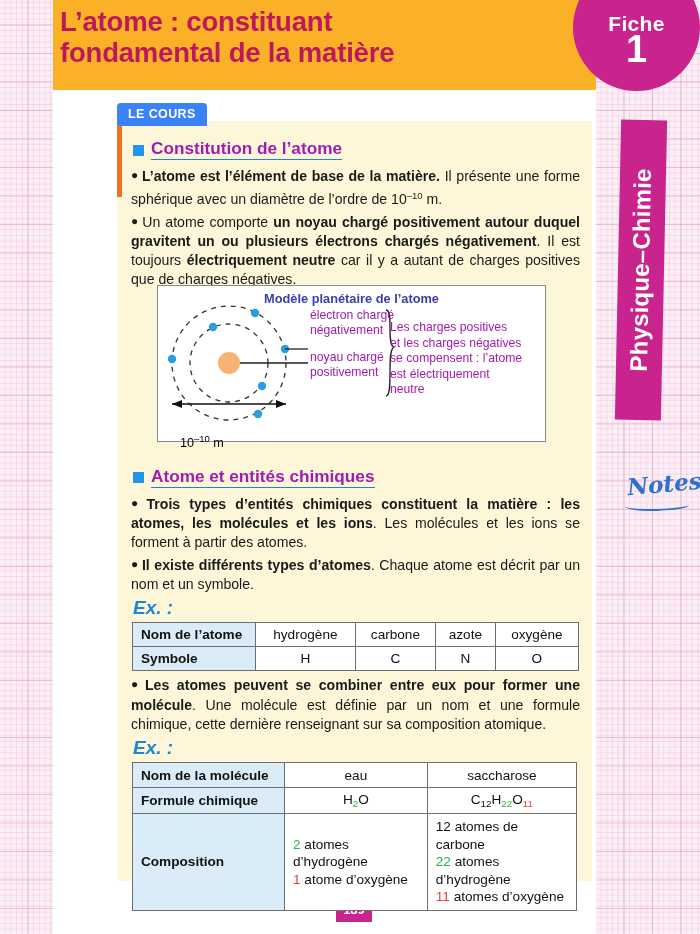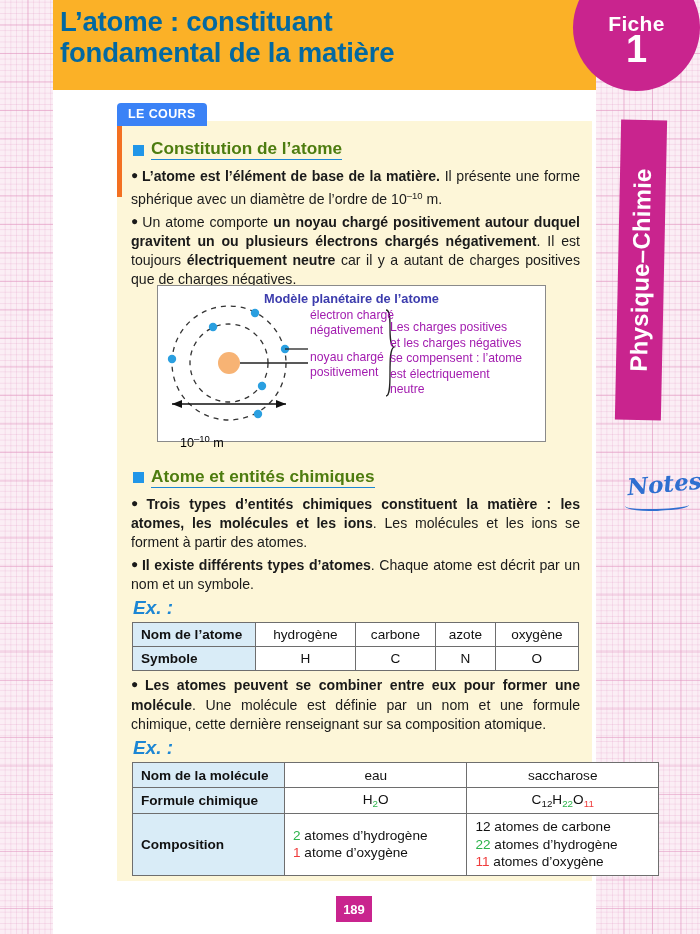--- a/index.html
+++ b/index.html
@@ -29,21 +29,21 @@
   
   #sheet{position:absolute;left:53px;top:0;width:543px;height:934px;background:#ffffff;}
 
   
   #header-band{
     position:absolute;left:53px;top:0;width:543px;height:90px;
     background:#fbb127;
   }
   #header-title{
     position:absolute;left:60px;top:6px;width:420px;
-    color:#0369a1;font-weight:bold;font-size:27.5px;line-height:31px;
+    color:#be185d;font-weight:bold;font-size:27.5px;line-height:31px;
     letter-spacing:-.2px;
     font-family:"Liberation Sans", sans-serif;
   }
   #fiche-badge{
     position:absolute;left:573px;top:-36px;width:127px;height:127px;
     border-radius:50%;background:#c9248e;
     color:#fff;text-align:center;
   }
   #fiche-label{position:absolute;left:0;right:0;top:48px;font-size:21px;font-weight:bold;letter-spacing:.3px;}
   #fiche-number{position:absolute;left:0;right:0;top:66px;font-size:38px;font-weight:bold;line-height:38px;}
@@ -68,21 +68,21 @@
   }
   #course-inner{position:absolute;left:0;top:0;width:475px;height:760px;padding:9px 12px 0 14px;box-sizing:border-box;}
 
   
   .h-sec{
     display:flex;align-items:center;gap:7px;
     margin:9px 0 6px 2px;
   }
   .h-sq{width:11px;height:11px;background:#2196e8;display:inline-block;flex:0 0 auto;margin-top:1px;}
   .h-txt{
-    color:#4d7c0f;font-weight:bold;font-size:17.2px;
+    color:#a21caf;font-weight:bold;font-size:17.2px;
     border-bottom:1.6px solid #1c86d4;padding-bottom:1px;line-height:19px;
   }
   
   p.body{
     margin:0 0 2px 0;
     font-size:14.1px;line-height:19.3px;color:#1a1a1a;
     text-align:justify;
   }
   .bullet{font-size:12px;vertical-align:2px;padding-right:3px;}
   b{font-weight:bold;}
@@ -112,21 +112,21 @@
   table.t td{
     border:1.2px solid #6e6e6e;
     padding:3.5px 6px;
     text-align:center;
     background:#ffffff;
     height:16px;
   }
   table.t td.hdr{
     background:#d9ecf7;font-weight:bold;text-align:left;padding-left:8px;
   }
-  table.t2{width:527px;}
+  table.t2{width:445px;}
   table.t2 td{padding:4px 8px;}
   table.t2 td.compo{text-align:left;padding:4px 8px;line-height:17.5px;}
   .g{color:#2bb34a;}
   .r{color:#ef3c3c;}
   .sub{font-size:9.8px;vertical-align:-3px;}
 
   
   #subject-tab{
     position:absolute;left:618px;top:120px;width:46px;height:300px;
     background:#c9248e;

